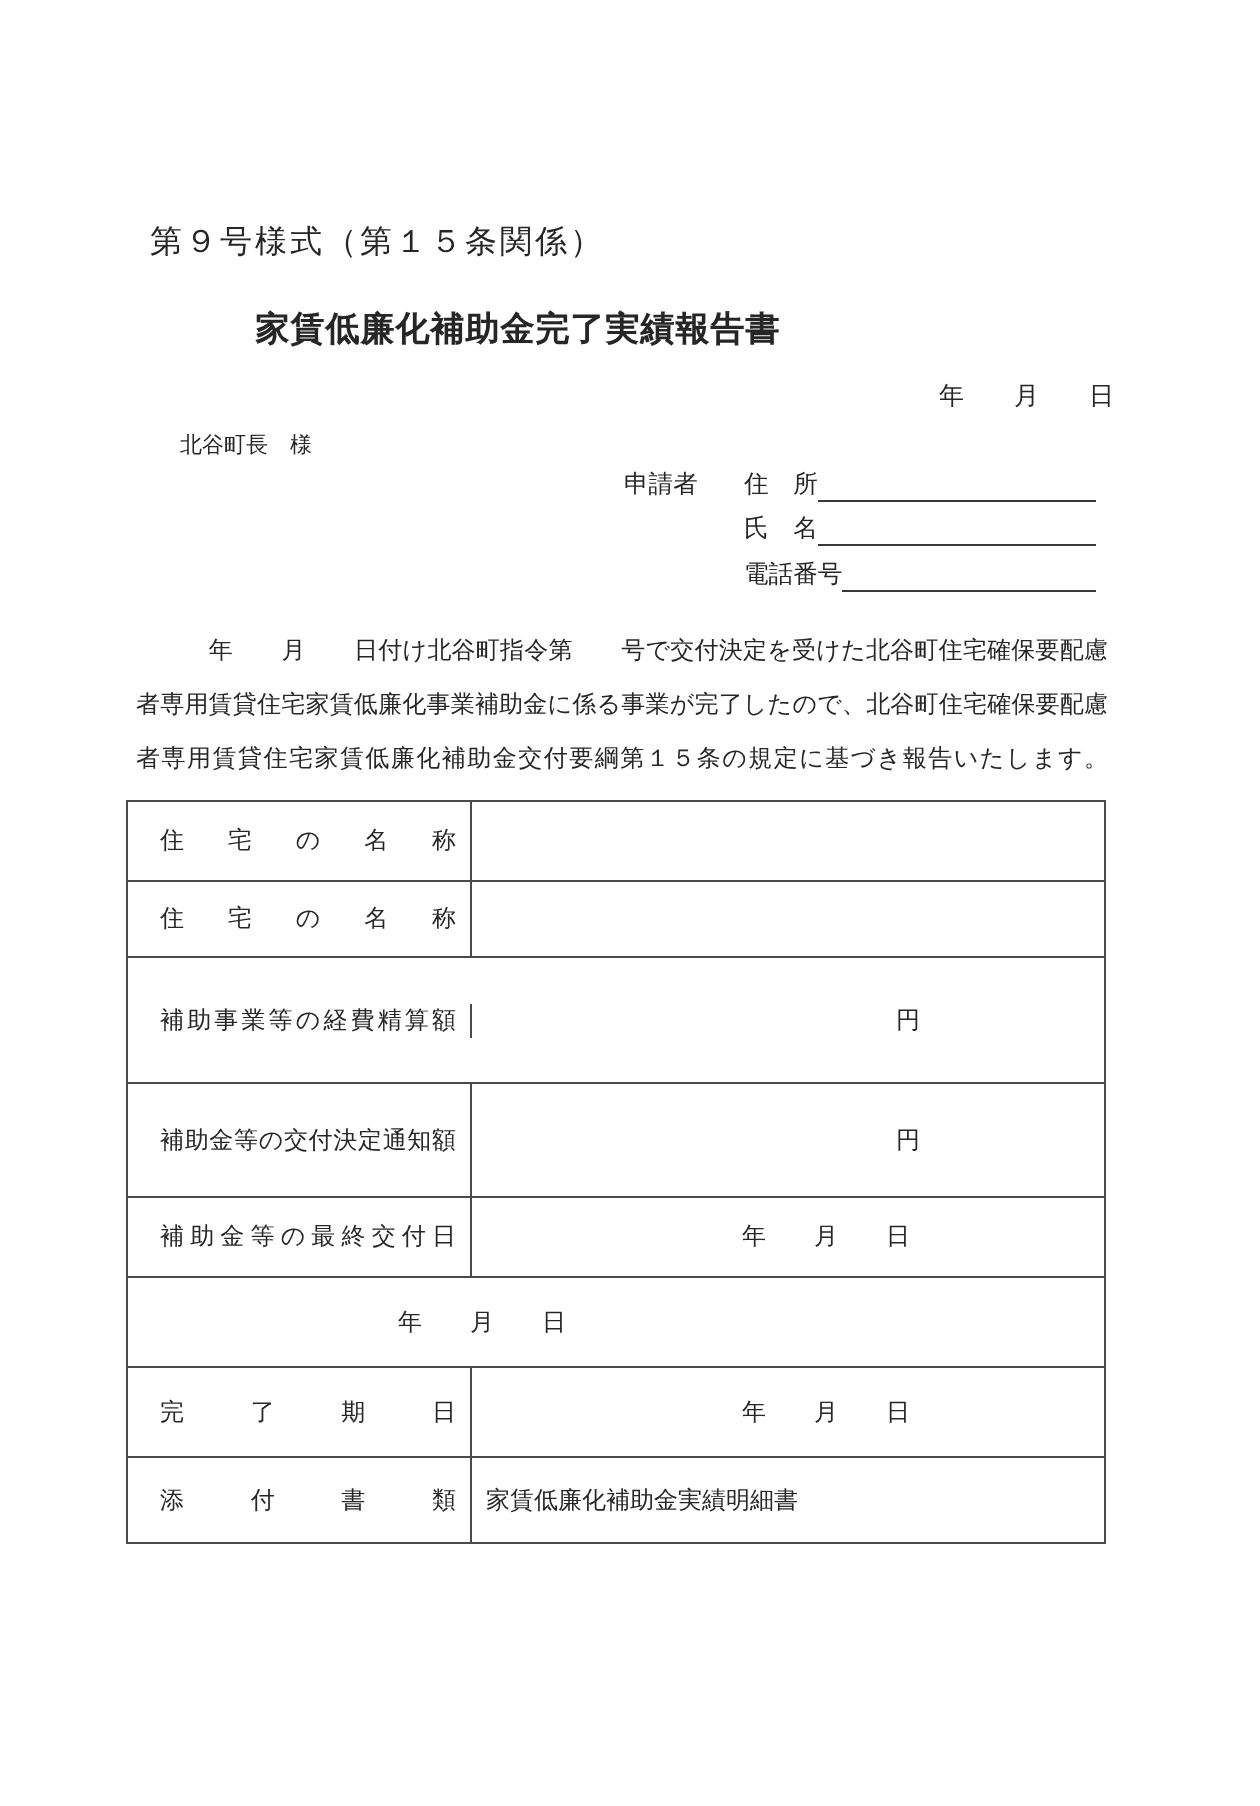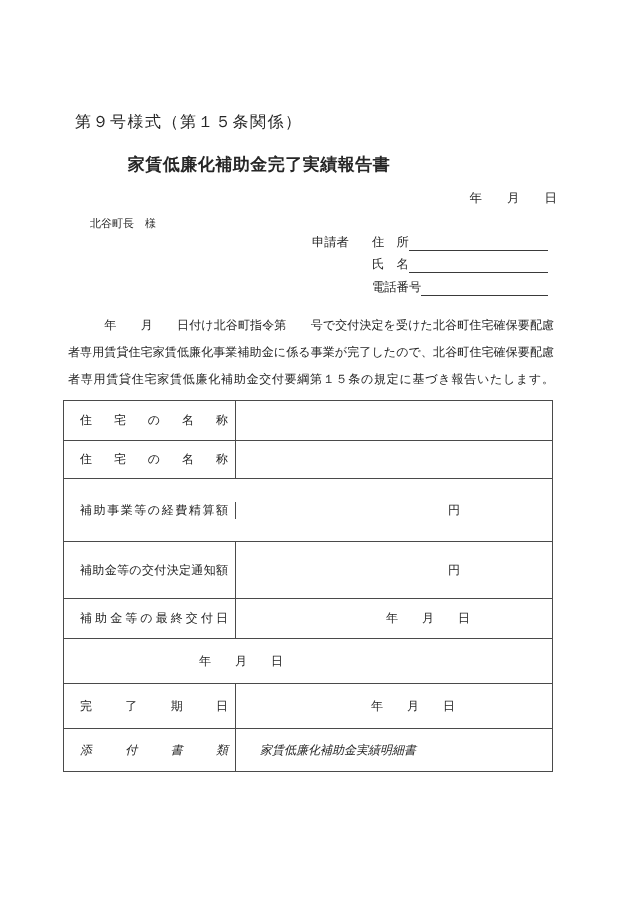--- a/index.html
+++ b/index.html
@@ -56,41 +56,41 @@
     box-sizing:border-box;
     font-size:12px;
     display:flex;flex-direction:column;
   }
   .trow{display:flex;box-sizing:border-box;border-bottom:1px solid #4a4a4a;}
   .trow:last-child{border-bottom:none;}
   .trow:nth-child(1){height:40px;}
   .trow:nth-child(2){height:38px;}
   .trow:nth-child(3){height:63px;align-items:center;}
   .trow:nth-child(4){height:57px;}
-  .trow:nth-child(5){height:40px;gap:15px;}
+  .trow:nth-child(5){height:40px;}
   .trow:nth-child(6){height:45px;}
   .trow:nth-child(7){height:45px;justify-content:center;}
-  .trow:nth-child(8){flex:1;font-style:italic;}
+  .trow:nth-child(8){flex:1;}
   .tlabel{
     width:172px;box-sizing:border-box;
     border-right:1px solid #4a4a4a;
     padding:0 7px 0 16px;
     display:flex;align-items:center;
   }
   .tlabel-text{
     width:100%;
     text-align:justify;
     text-align-last:justify;
     text-justify:inter-character;
   }
   .tvalue{flex:1;display:flex;align-items:center;}
   .tvalue-text{white-space:pre;}
   .v-unit{padding-left:212px;}
   .v-date{padding-left:135px;}
-  .v-text{padding-left:7px;margin-left:17px;}
+  .v-text{padding-left:7px;}
 </style>
 </head>
 <body>
 
 <div class="abs form-number">第９号様式（第１５条関係）</div>
 
 <div class="abs doc-title">家賃低廉化補助金完了実績報告書</div>
 
 <div class="abs date-top">年　　月　　日</div>
 

